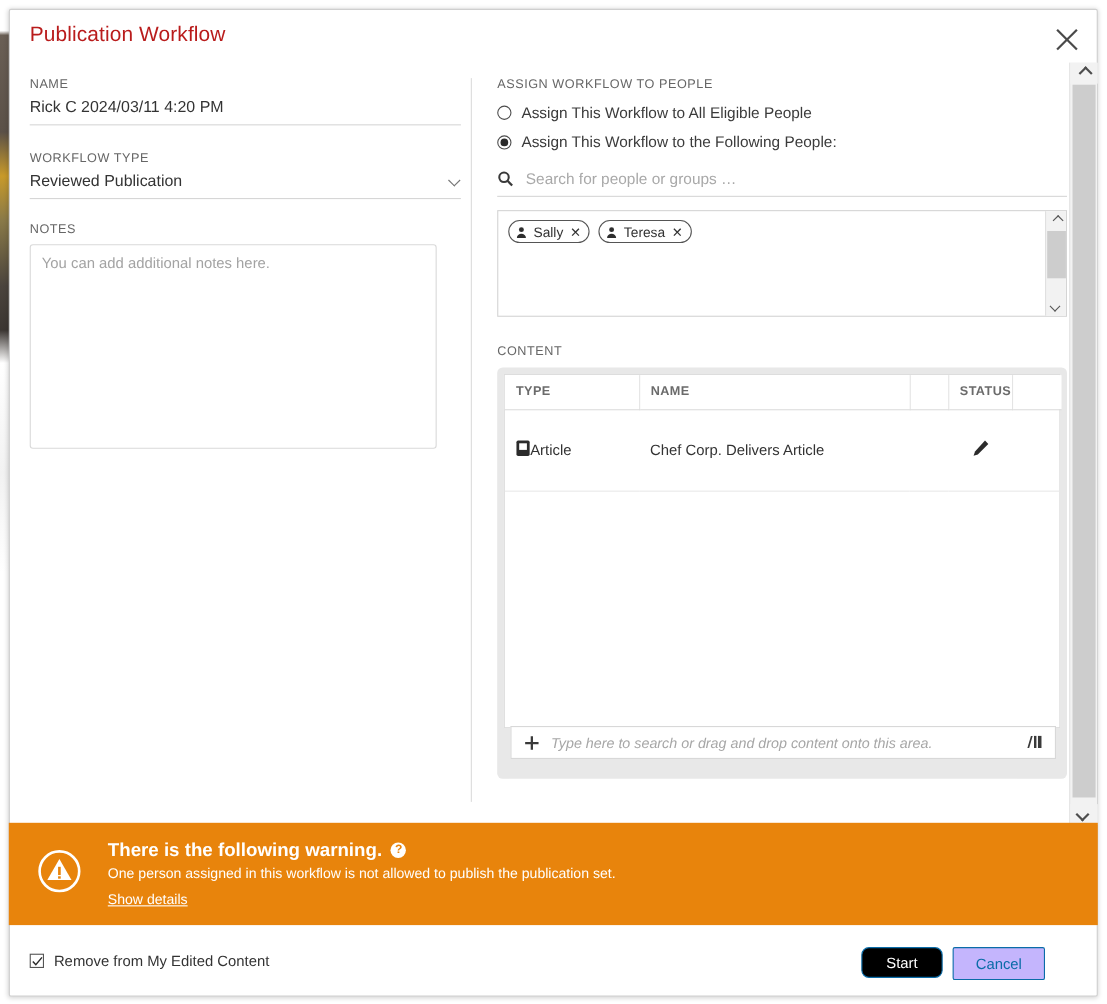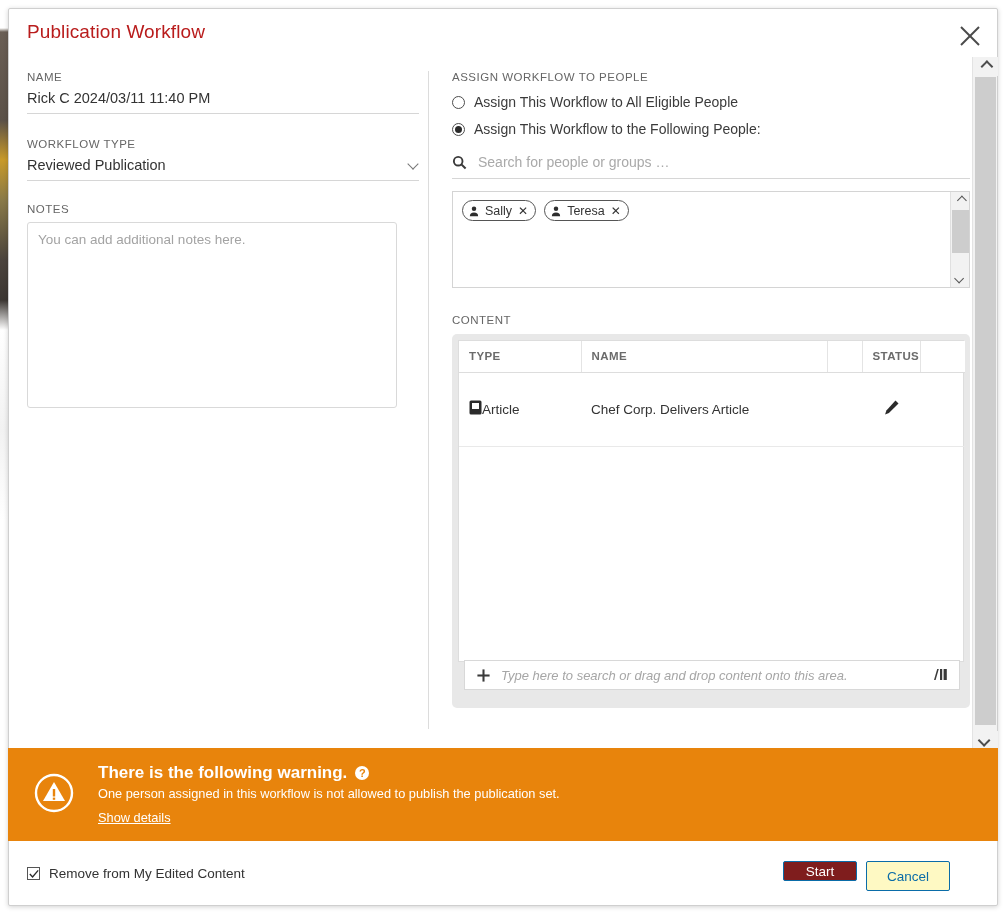--- a/index.html
+++ b/index.html
@@ -303,30 +303,30 @@
   #remove-check {
     width: 13px; height: 13px;
     border: 1px solid #555; background: #fff;
     margin-right: 9px;
     display: flex; align-items: center; justify-content: center;
     flex: 0 0 auto;
   }
   #remove-label { font-size: 13.5px; color: #333333; }
   #btn-start {
     position: absolute; right: 142px; top: 13px;
-    width: 74px; height: 20px;
-    background: #7f1d1d; color: #ffffff;
-    border: 1px solid #0a6ca8; border-radius: 2px;
+    width: 74px; height: 28px;
+    background: #000000; color: #ffffff;
+    border: 1px solid #0a6ca8; border-radius: 7px;
     font-family: "Liberation Sans", sans-serif;
     font-size: 13.5px; cursor: pointer;
   }
   #btn-cancel {
     position: absolute; right: 49px; top: 13px;
     width: 84px; height: 30px;
-    background: #fef9c3; color: #0a6ca8;
+    background: #c4b5fd; color: #0a6ca8;
     border: 1px solid #0a6ca8; border-radius: 2px;
     font-family: "Liberation Sans", sans-serif;
     font-size: 13.5px; cursor: pointer;
   }
 </style>
 </head>
 <body>
 
 <div id="bg-strip"></div>
 
@@ -341,21 +341,21 @@
       </svg>
     </div>
   </div>
 
   <div id="scroll-body">
 
     <div id="left-col">
 
       <div id="name-block">
         <div class="field-label">NAME</div>
-        <div class="underline-field">Rick C 2024/03/11 11:40 PM</div>
+        <div class="underline-field">Rick C 2024/03/11 4:20 PM</div>
       </div>
 
       <div id="type-block">
         <div class="field-label">WORKFLOW TYPE</div>
         <div class="underline-field">
           <span>Reviewed Publication</span>
           <span id="wf-type-caret"></span>
         </div>
       </div>
 

